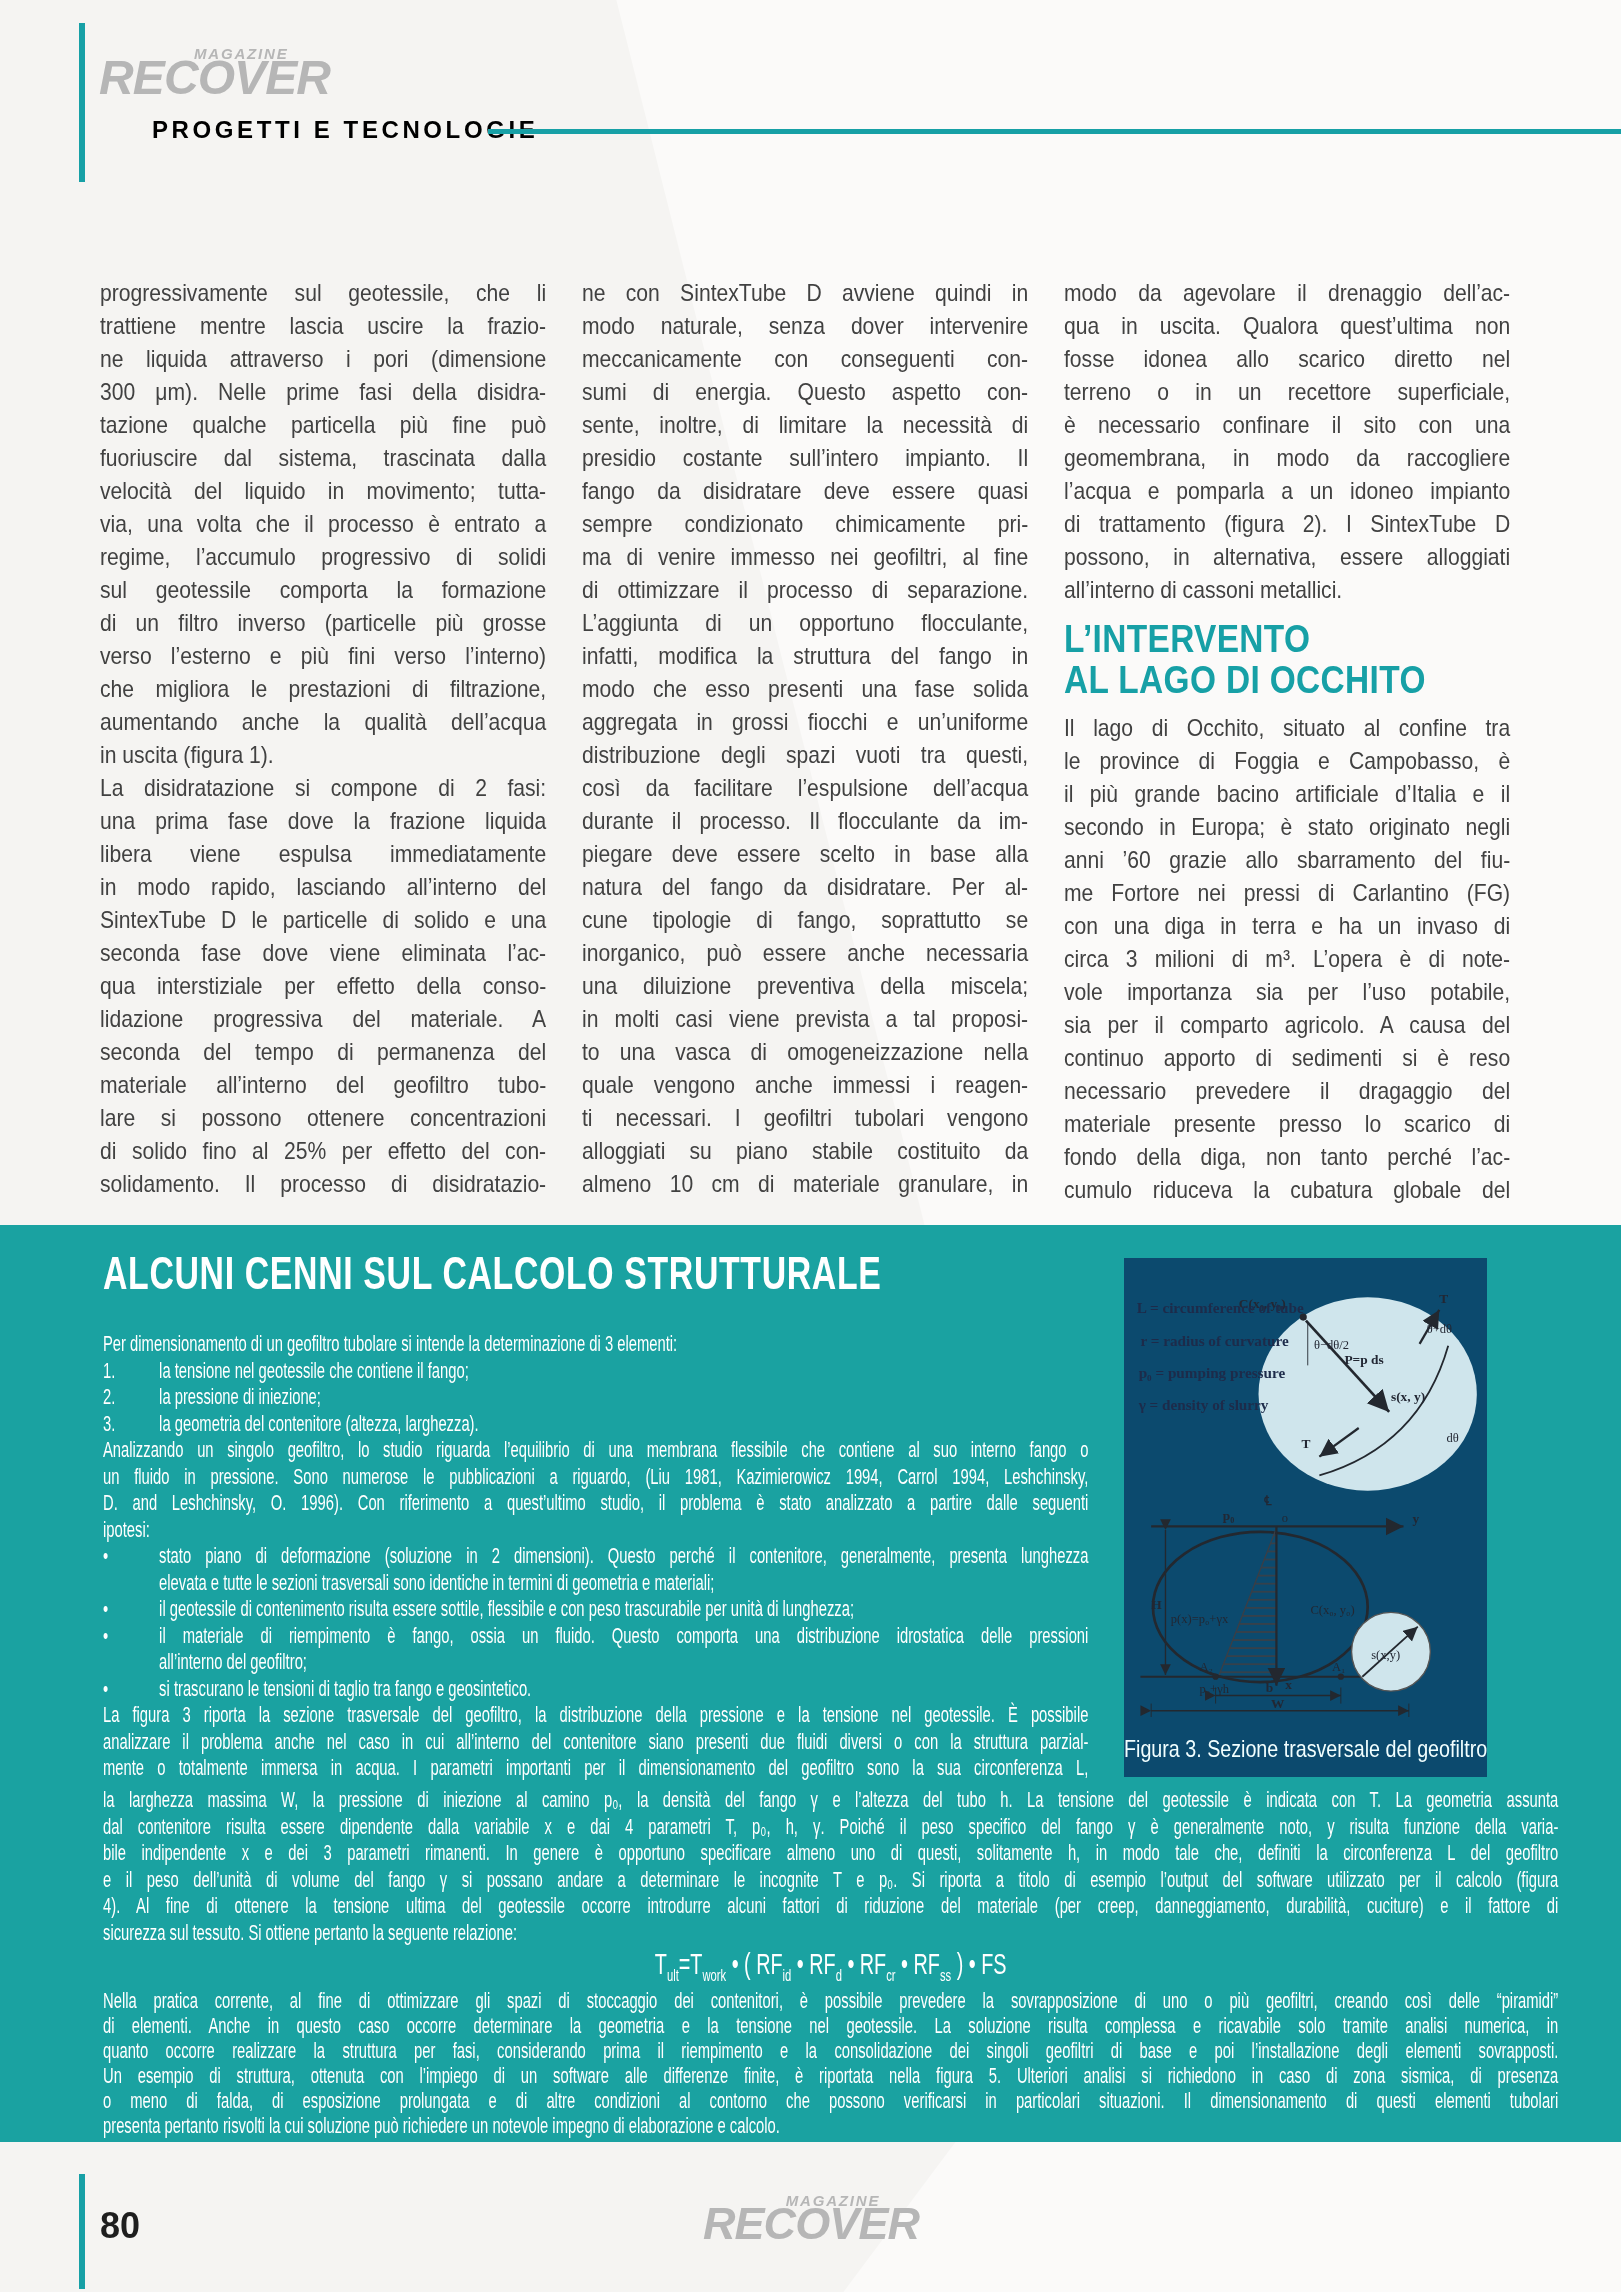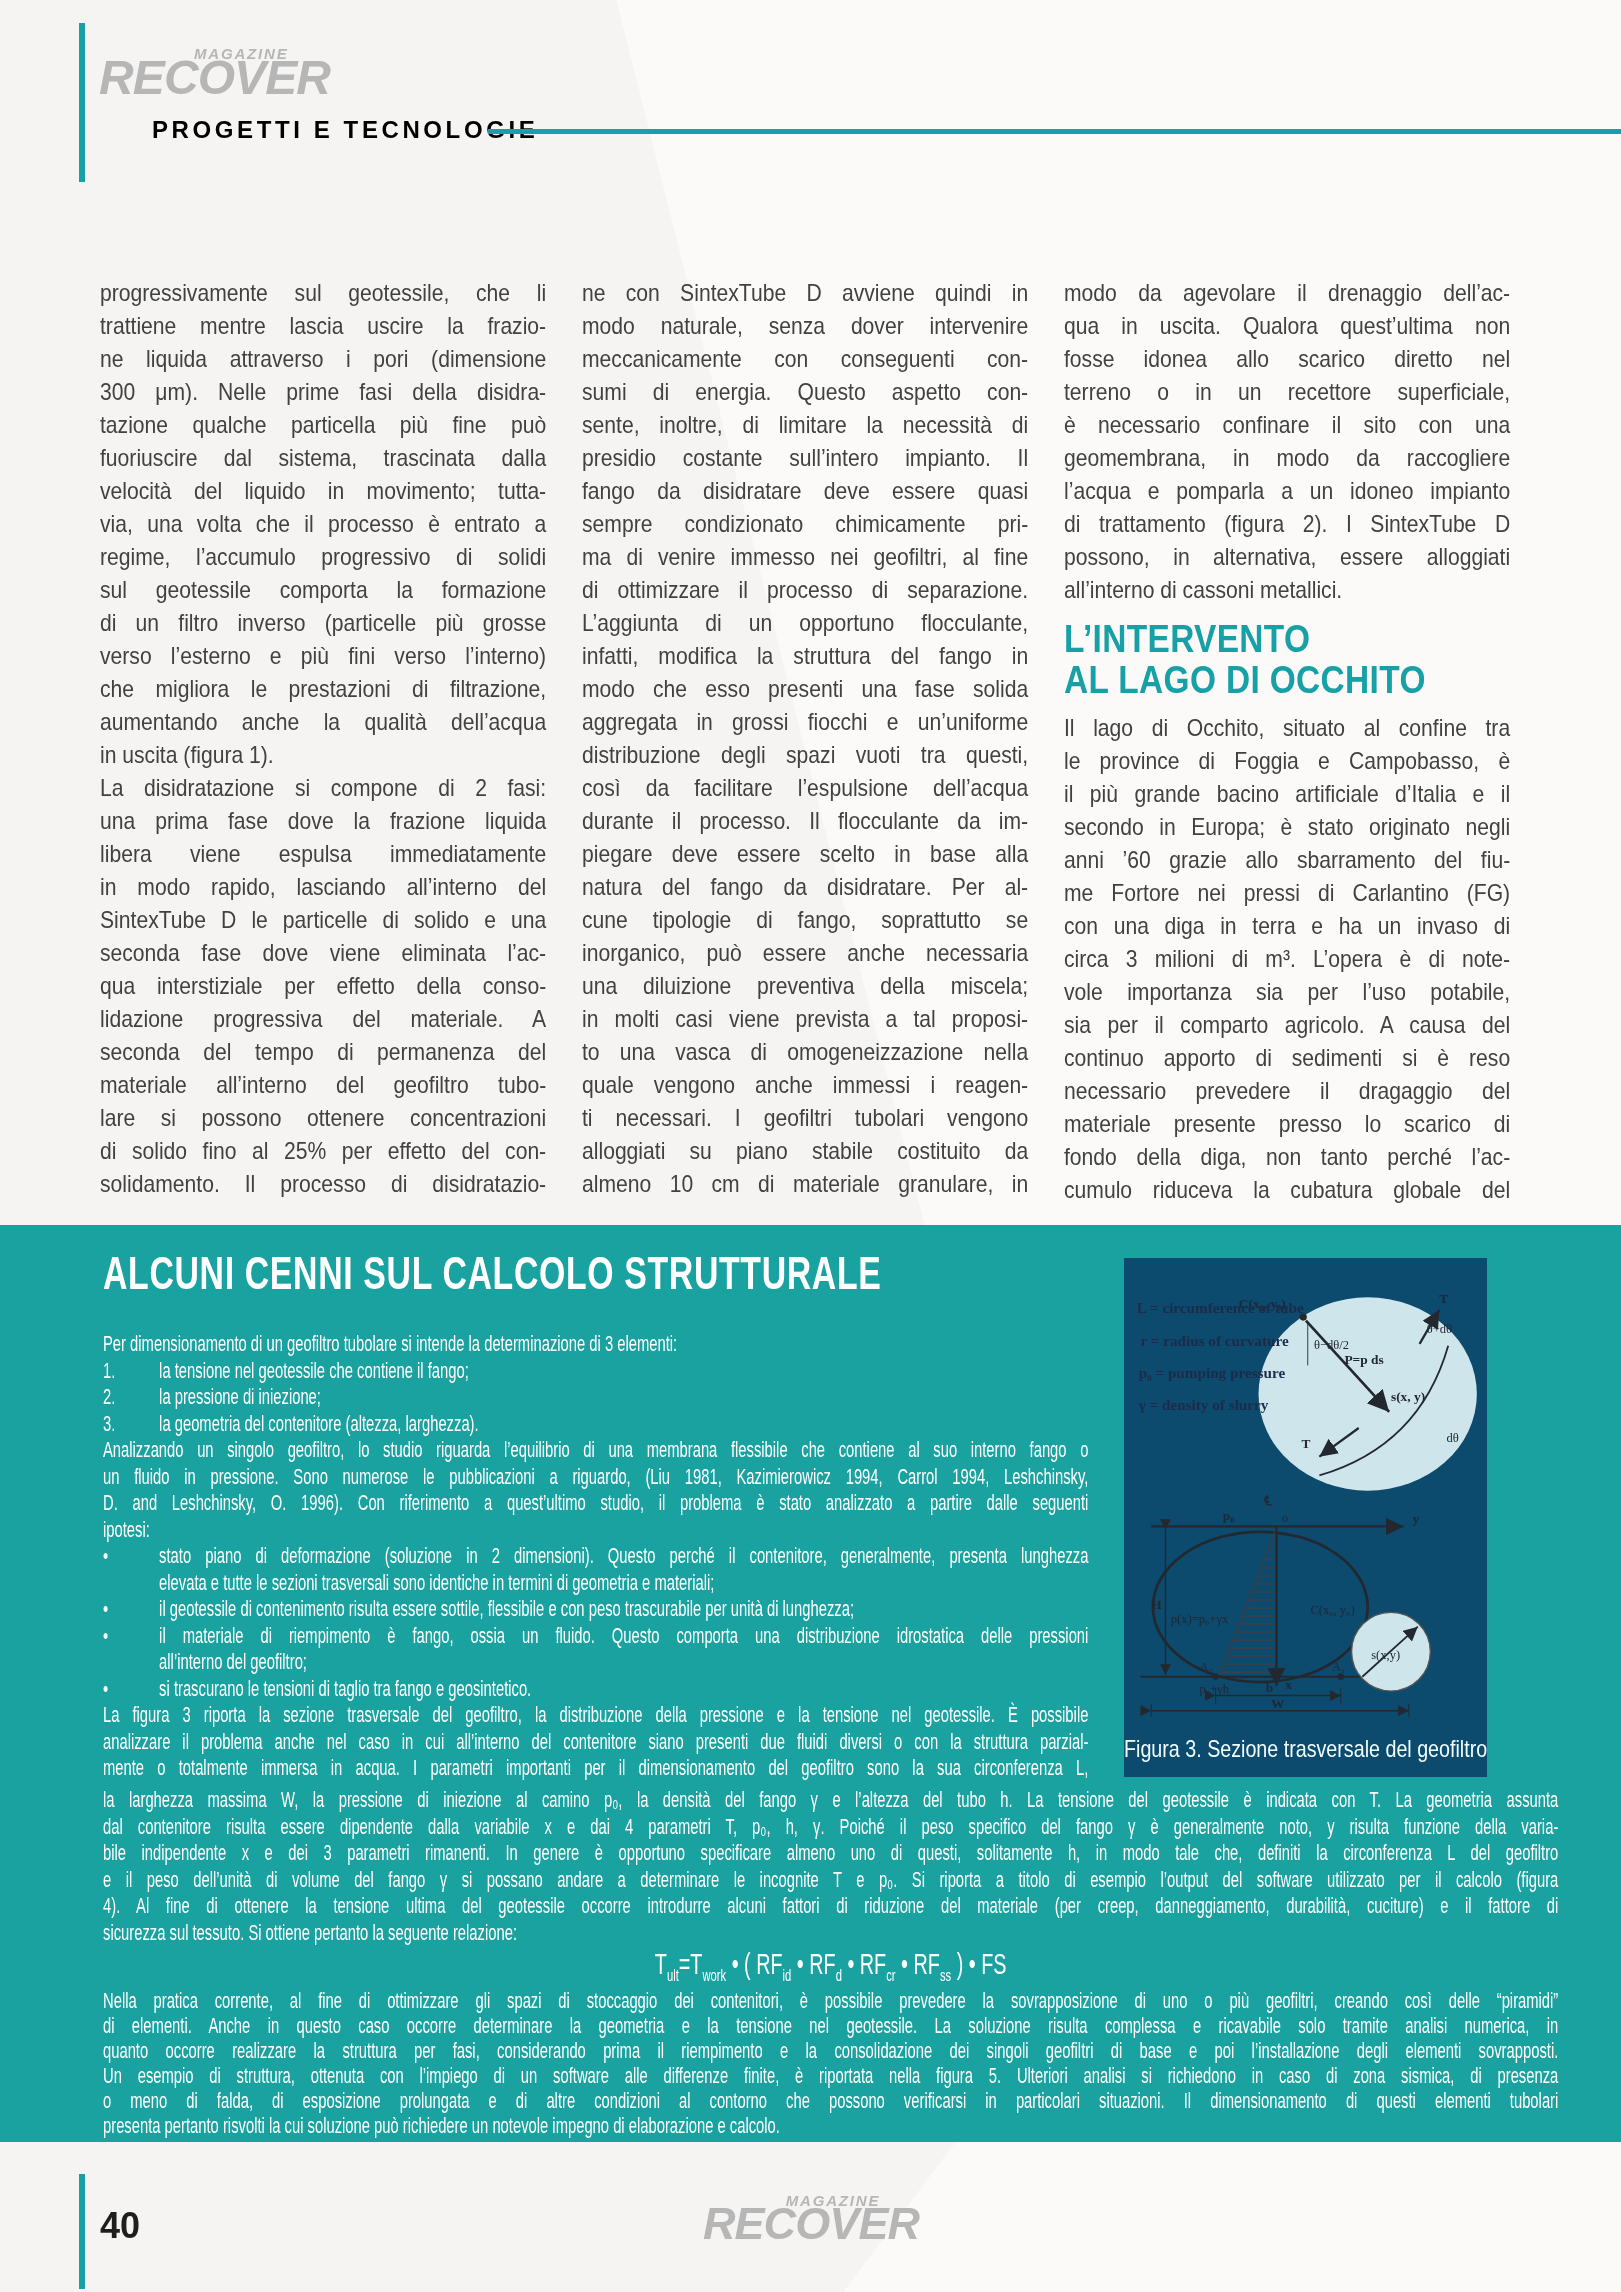--- a/index.html
+++ b/index.html
@@ -273,21 +273,21 @@
         <line x1="30" y1="506" x2="318" y2="506" stroke="#23282f" stroke-width="1.5" marker-start="url(#ah)" marker-end="url(#ah)"></line>
         <line x1="30" y1="498" x2="30" y2="513" stroke="#23282f" stroke-width="1"></line>
         <line x1="318" y1="498" x2="318" y2="513" stroke="#23282f" stroke-width="1"></line>
         <text class="flab-b" x="164" y="503">W</text>
       </svg>
     </div>
     <div id="fig-caption">Figura 3. Sezione trasversale del geofiltro</div>
   </div>
 
   <div class="vbar" id="vbar-bottom"></div>
-  <div id="page-num">40</div>
+  <div id="page-num">80</div>
   <div id="logo-bottom-wrap">
     <span class="logo">
       <span>RECOVER</span>
       <span class="logo-sub">MAGAZINE</span>
     </span>
   </div>
 
 </div>
 
 

